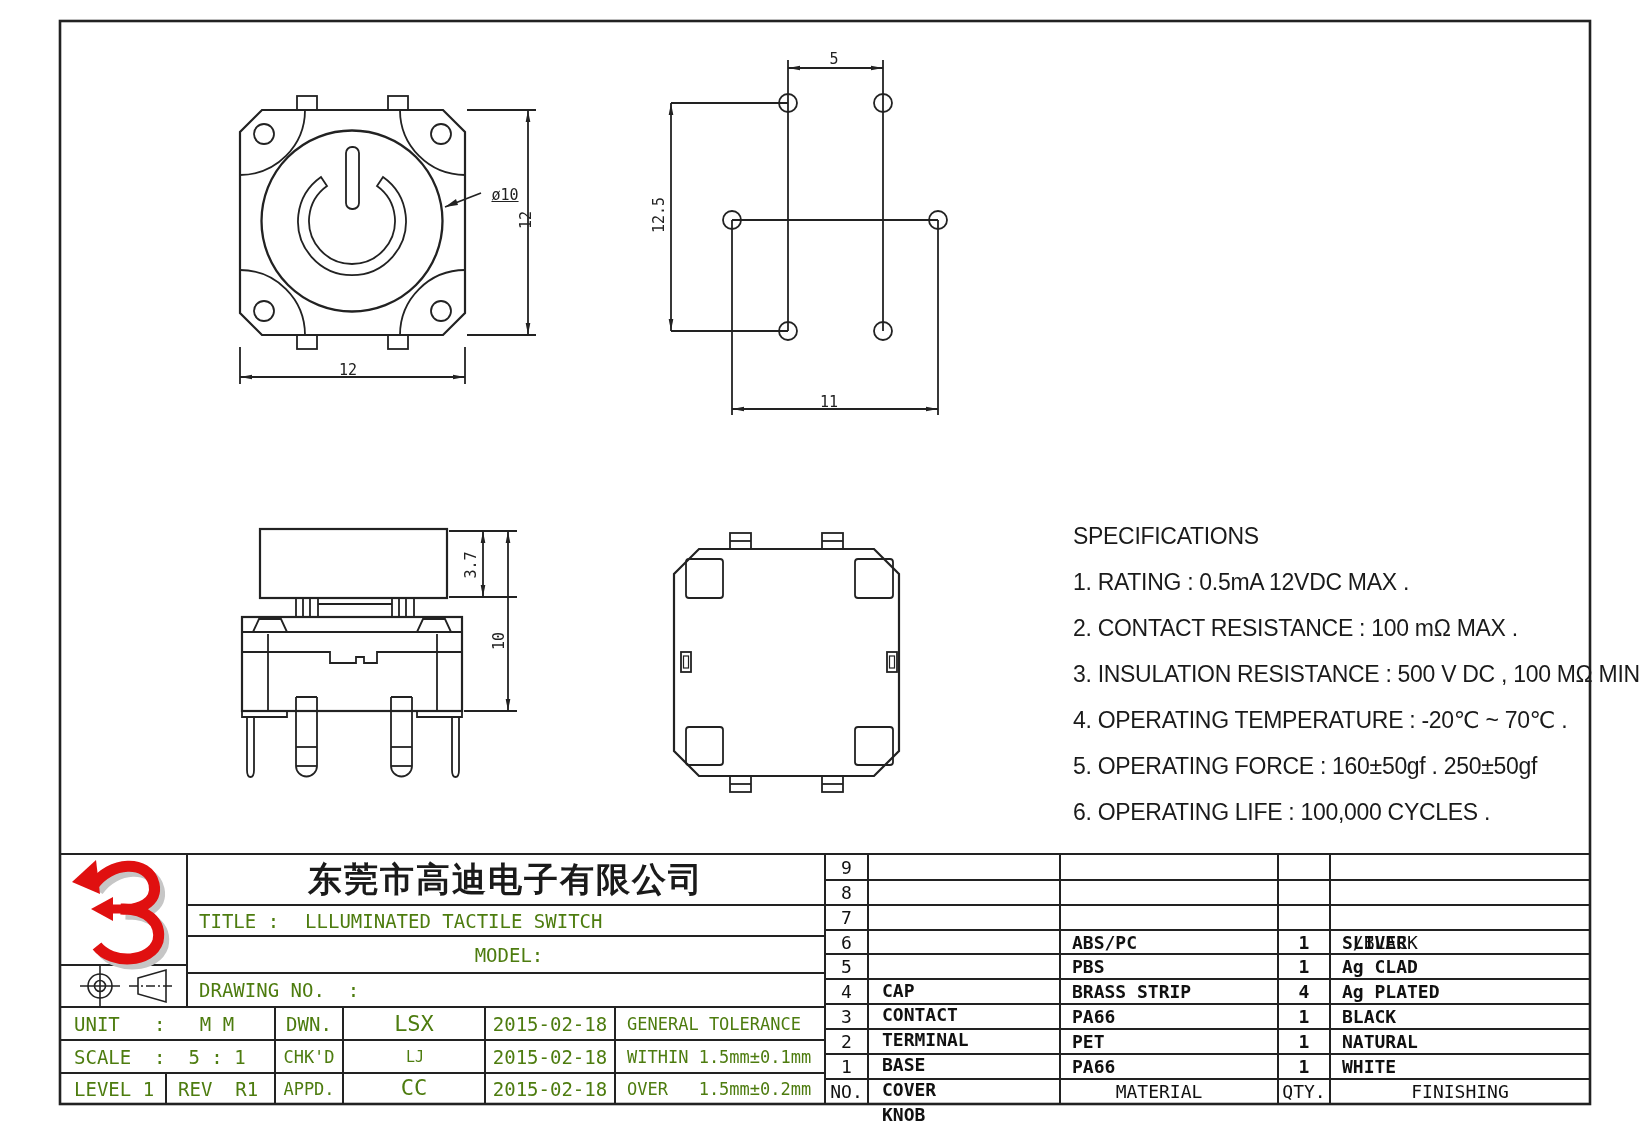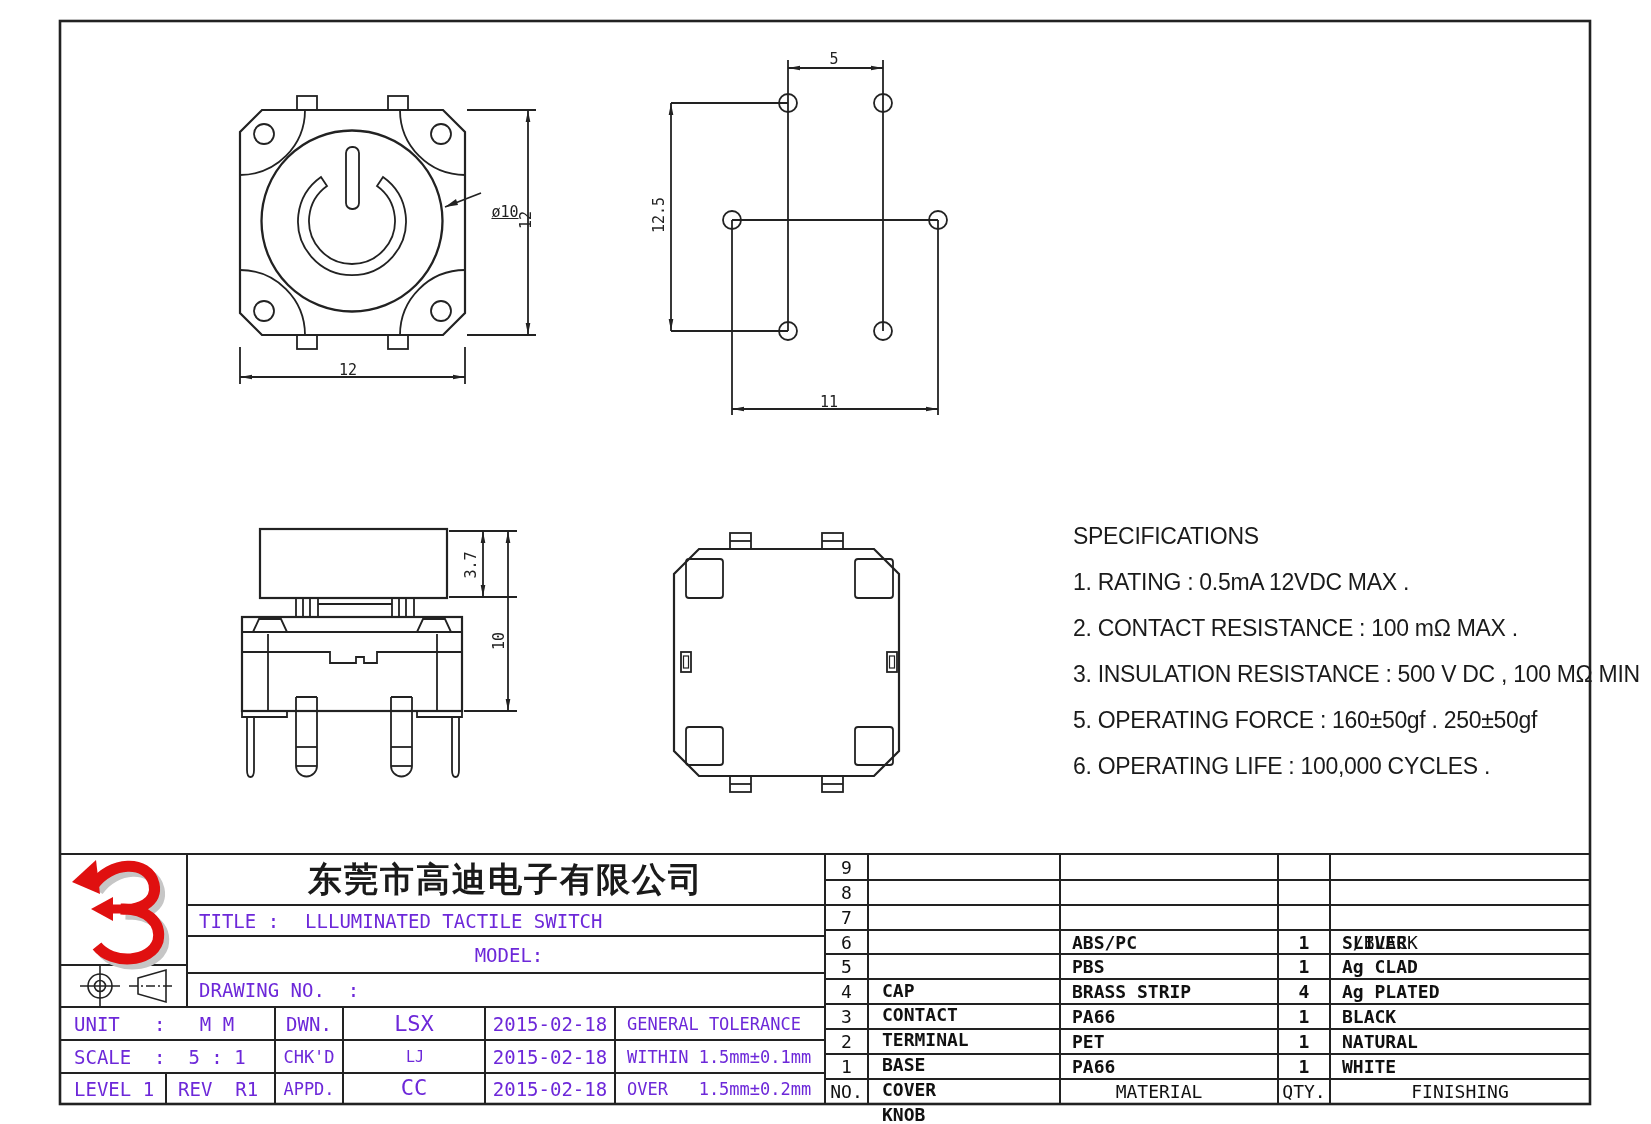--- a/index.html
+++ b/index.html
@@ -8,21 +8,21 @@
   .page svg{position:absolute;left:0;top:0;}
   
   .dim{position:absolute;font-family:"DejaVu Sans Mono",monospace;font-size:15px;color:#222;
        text-align:center;white-space:pre;}
   .rot{transform:rotate(-90deg);transform-origin:center center;}
   
   .spec{position:absolute;left:1073px;top:521px;width:525px;letter-spacing:-0.3px;}
   .spec .t{font-size:23px;height:38px;line-height:30px;}
   .spec .i{font-size:23px;height:46px;line-height:46px;white-space:pre;}
   
-  .tb-text{position:absolute;font-family:"DejaVu Sans Mono",monospace;font-size:19px;color:#6d28d9;
+  .tb-text{position:absolute;font-family:"DejaVu Sans Mono",monospace;font-size:19px;color:#4d7c0f;
            white-space:pre;display:flex;align-items:center;}
   .company{position:absolute;left:187px;top:854px;width:638px;height:51px;display:flex;
            align-items:center;justify-content:center;font-size:34px;font-weight:bold;
            letter-spacing:2px;font-family:"Liberation Sans","DejaVu Sans",sans-serif;}
   .cell-c{justify-content:center;}
   .pad{padding-left:14px;}
   
   .prow span{position:absolute;display:flex;align-items:center;height:25px;
              font-family:"DejaVu Sans Mono",monospace;font-size:18px;color:#111;white-space:pre;}
   .pc-no{left:825px;width:43px;justify-content:center;}
@@ -208,34 +208,35 @@
       <circle cx="100" cy="986" r="12"></circle>
           <circle cx="100" cy="986" r="5.5"></circle>
       <line x1="80" y1="986" x2="120" y2="986"></line>
           <line x1="100" y1="966" x2="100" y2="1006"></line>
       <path d="M138,978 L166,970 V1002 L138,994 Z"></path>
       <line x1="129" y1="986" x2="175" y2="986" stroke-dasharray="9 3 2 3"></line>
     </g>
   </g>
 </svg>
 
-<div class="dim" style="left:483px;top:203px;width:44px;text-decoration:underline;">ø10</div>
+<div class="dim" style="left:483px;top:186px;width:44px;text-decoration:underline;">ø10</div>
 <div class="dim rot" style="left:513px;top:211px;width:26px;">12</div>
 <div class="dim" style="left:333px;top:361px;width:30px;">12</div>
 <div class="dim" style="left:822px;top:50px;width:24px;">5</div>
 <div class="dim rot" style="left:639px;top:206px;width:40px;">12.5</div>
 <div class="dim" style="left:815px;top:393px;width:28px;">11</div>
 <div class="dim rot" style="left:455px;top:556px;width:32px;">3.7</div>
 <div class="dim rot" style="left:486px;top:632px;width:26px;">10</div>
 
 <div class="spec">
   <div class="t">SPECIFICATIONS</div>
   <div class="i">1. RATING : 0.5mA 12VDC MAX .</div>
   <div class="i">2. CONTACT RESISTANCE : 100 mΩ MAX .</div>
   <div class="i">3. INSULATION RESISTANCE : 500 V DC , 100 MΩ MIN</div>
+  <div class="i">4. OPERATING TEMPERATURE : -20℃ ~ 70℃ .</div>
   <div class="i">5. OPERATING FORCE : 160±50gf . 250±50gf</div>
   <div class="i">6. OPERATING LIFE : 100,000 CYCLES .</div>
 </div>
 
 <div class="company">东莞市高迪电子有限公司</div>
 
 <div class="tb-text" style="left:199px;top:905px;width:620px;height:31px;">
   <span>TITLE :</span><span style="width:26px;"></span>
   <span>LLLUMINATED TACTILE SWITCH</span>
 </div>

